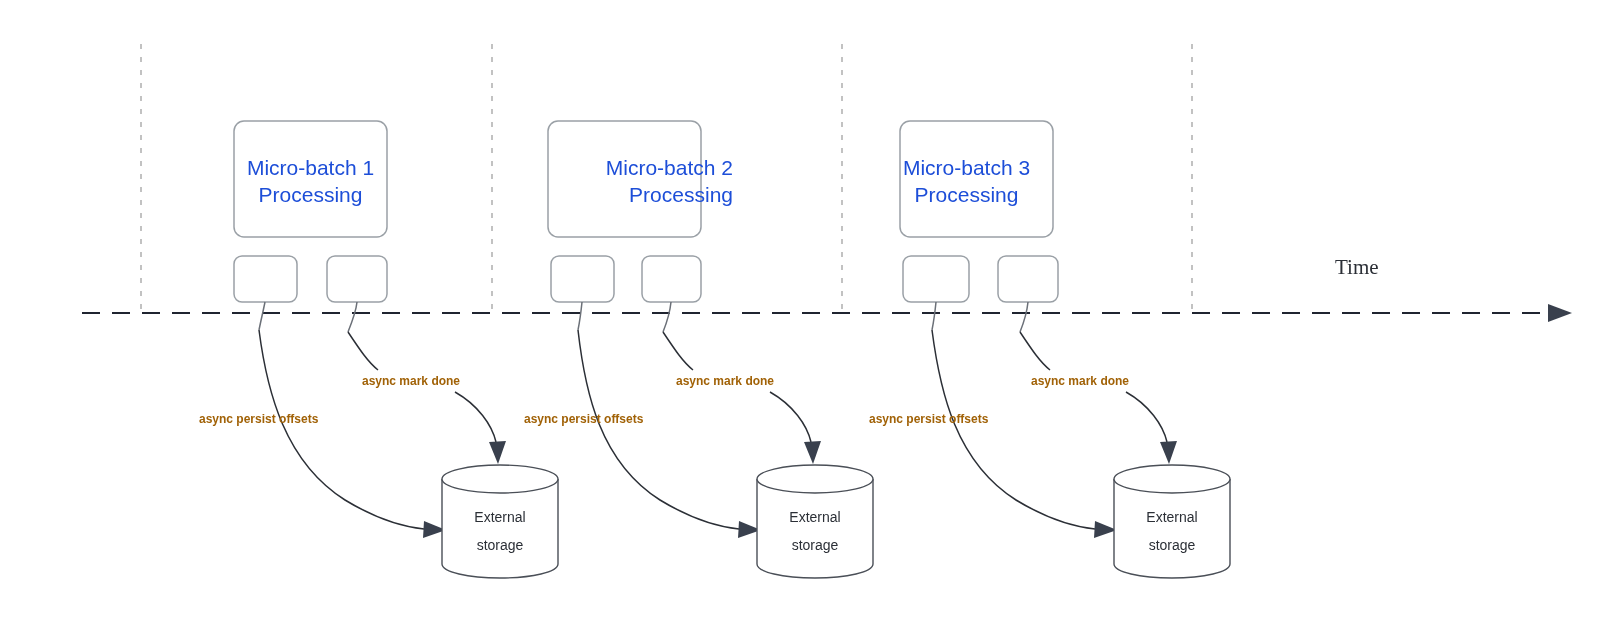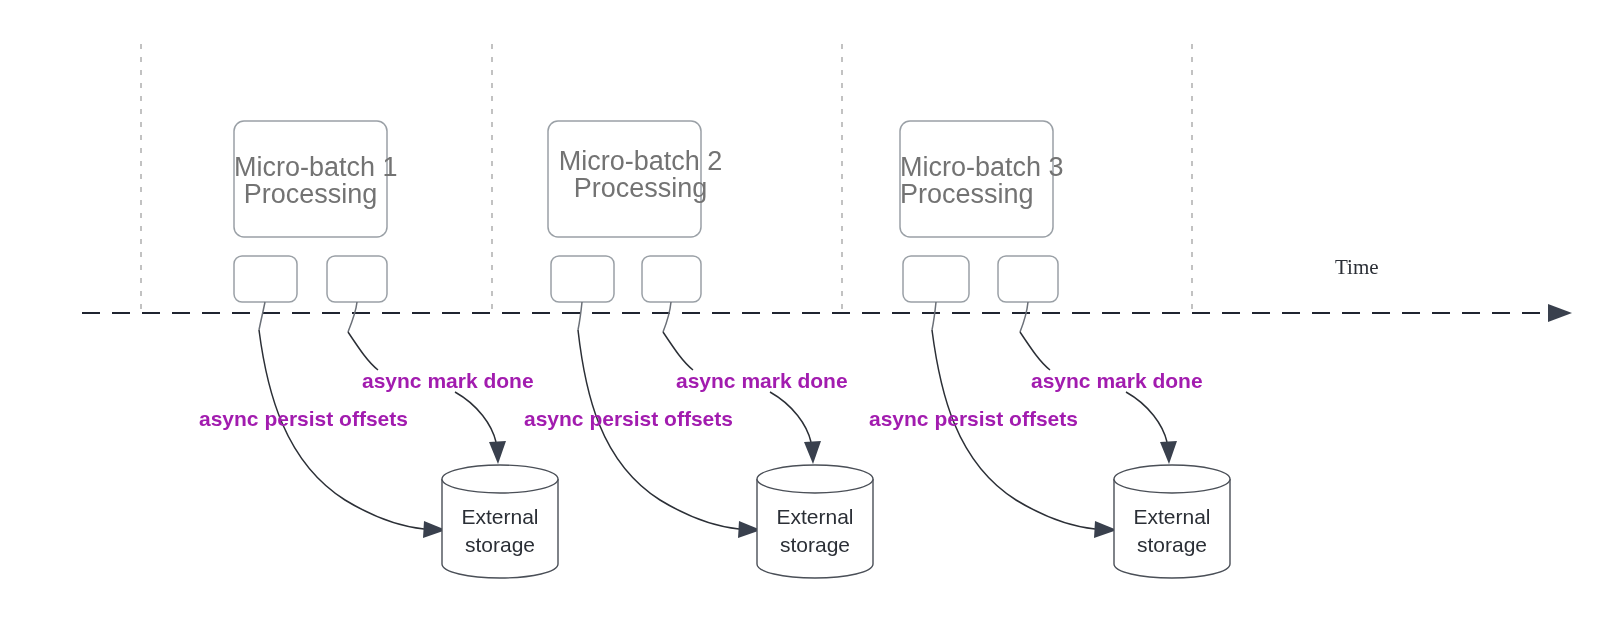--- a/index.html
+++ b/index.html
@@ -63,43 +63,43 @@
     stroke: #2b2f36;
     stroke-width: 1.5;
     fill: none;
   }
   .flow-head {
     fill: #39404d;
   }
   .box-label {
     position: absolute;
     text-align: center;
-    color: #737373;
-    font-family: "Liberation Sans", sans-serif;
-    font-size: 27px;
+    color: #1d4ed8;
+    font-family: "Liberation Sans", sans-serif;
+    font-size: 21px;
     line-height: 27px;
     letter-spacing: 0px;
     white-space: pre;
     pointer-events: none;
   }
   .cyl-label {
     position: absolute;
     text-align: center;
     color: #2b2f36;
     font-family: "Liberation Sans", sans-serif;
-    font-size: 21px;
+    font-size: 14px;
     line-height: 28px;
     white-space: pre;
     pointer-events: none;
   }
   .edge-label {
     position: absolute;
-    color: #a21caf;
-    font-family: "Liberation Sans", sans-serif;
-    font-size: 21px;
+    color: #a16207;
+    font-family: "Liberation Sans", sans-serif;
+    font-size: 12px;
     font-weight: bold;
     line-height: 18px;
     white-space: nowrap;
   }
   .axis-label {
     position: absolute;
     color: #2b2f36;
     font-family: Liberation Serif, serif;
     font-size: 21px;
     line-height: 24px;
@@ -175,21 +175,21 @@
     </g>
   </svg>
 
   <div class="box-label" style="left:234px; top:154px; width:153px;"><span>Micro-batch 1</span><br><span>Processing</span></div>
 
   <div class="cyl-label" style="left:442px; top:503px; width:116px;"><span>External</span><br><span>storage</span></div>
 
   <div class="edge-label" style="left:199px; top:410px;">async persist offsets</div>
   <div class="edge-label" style="left:362px; top:372px;">async mark done</div>
 
-  <div class="box-label" style="left:548px; top:148px; width:185px;"><span>Micro-batch 2</span><br><span>Processing</span></div>
+  <div class="box-label" style="left:548px; top:154px; width:185px;text-align:right;"><span>Micro-batch 2</span><br><span>Processing</span></div>
 
   <div class="cyl-label" style="left:757px; top:503px; width:116px;"><span>External</span><br><span>storage</span></div>
 
   <div class="edge-label" style="left:524px; top:410px;">async persist offsets</div>
   <div class="edge-label" style="left:676px; top:372px;">async mark done</div>
 
   <div class="box-label" style="left:900px; top:154px; width:133px;"><span>Micro-batch 3</span><br><span>Processing</span></div>
 
   <div class="cyl-label" style="left:1114px; top:503px; width:116px;"><span>External</span><br><span>storage</span></div>
 

